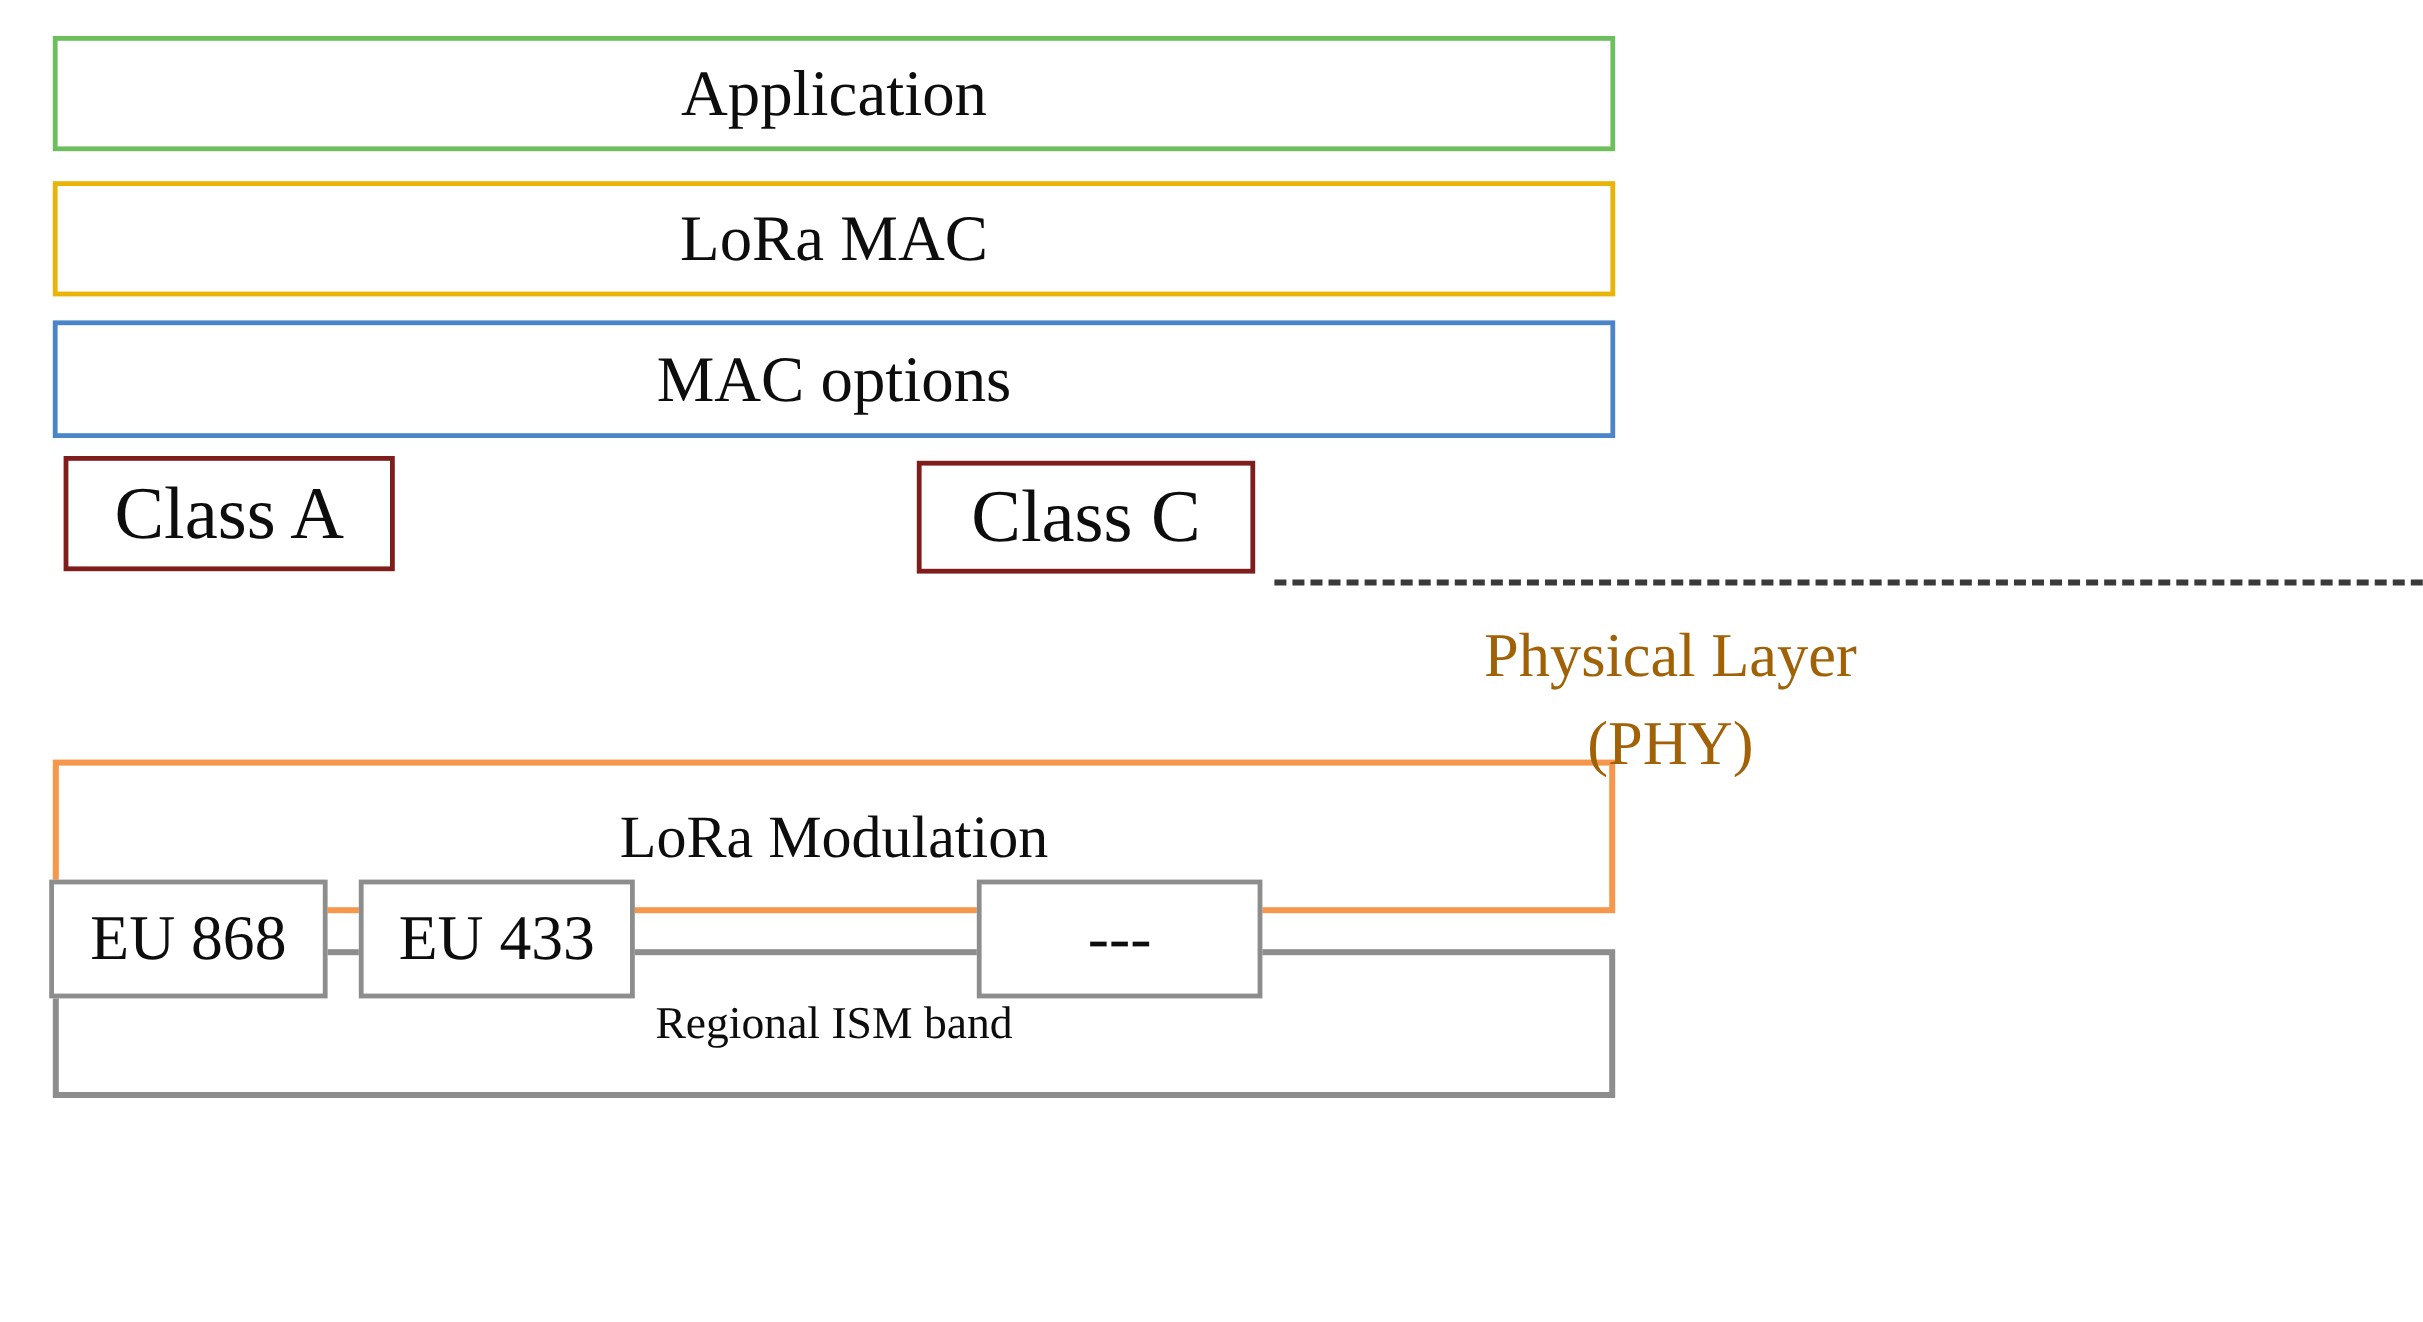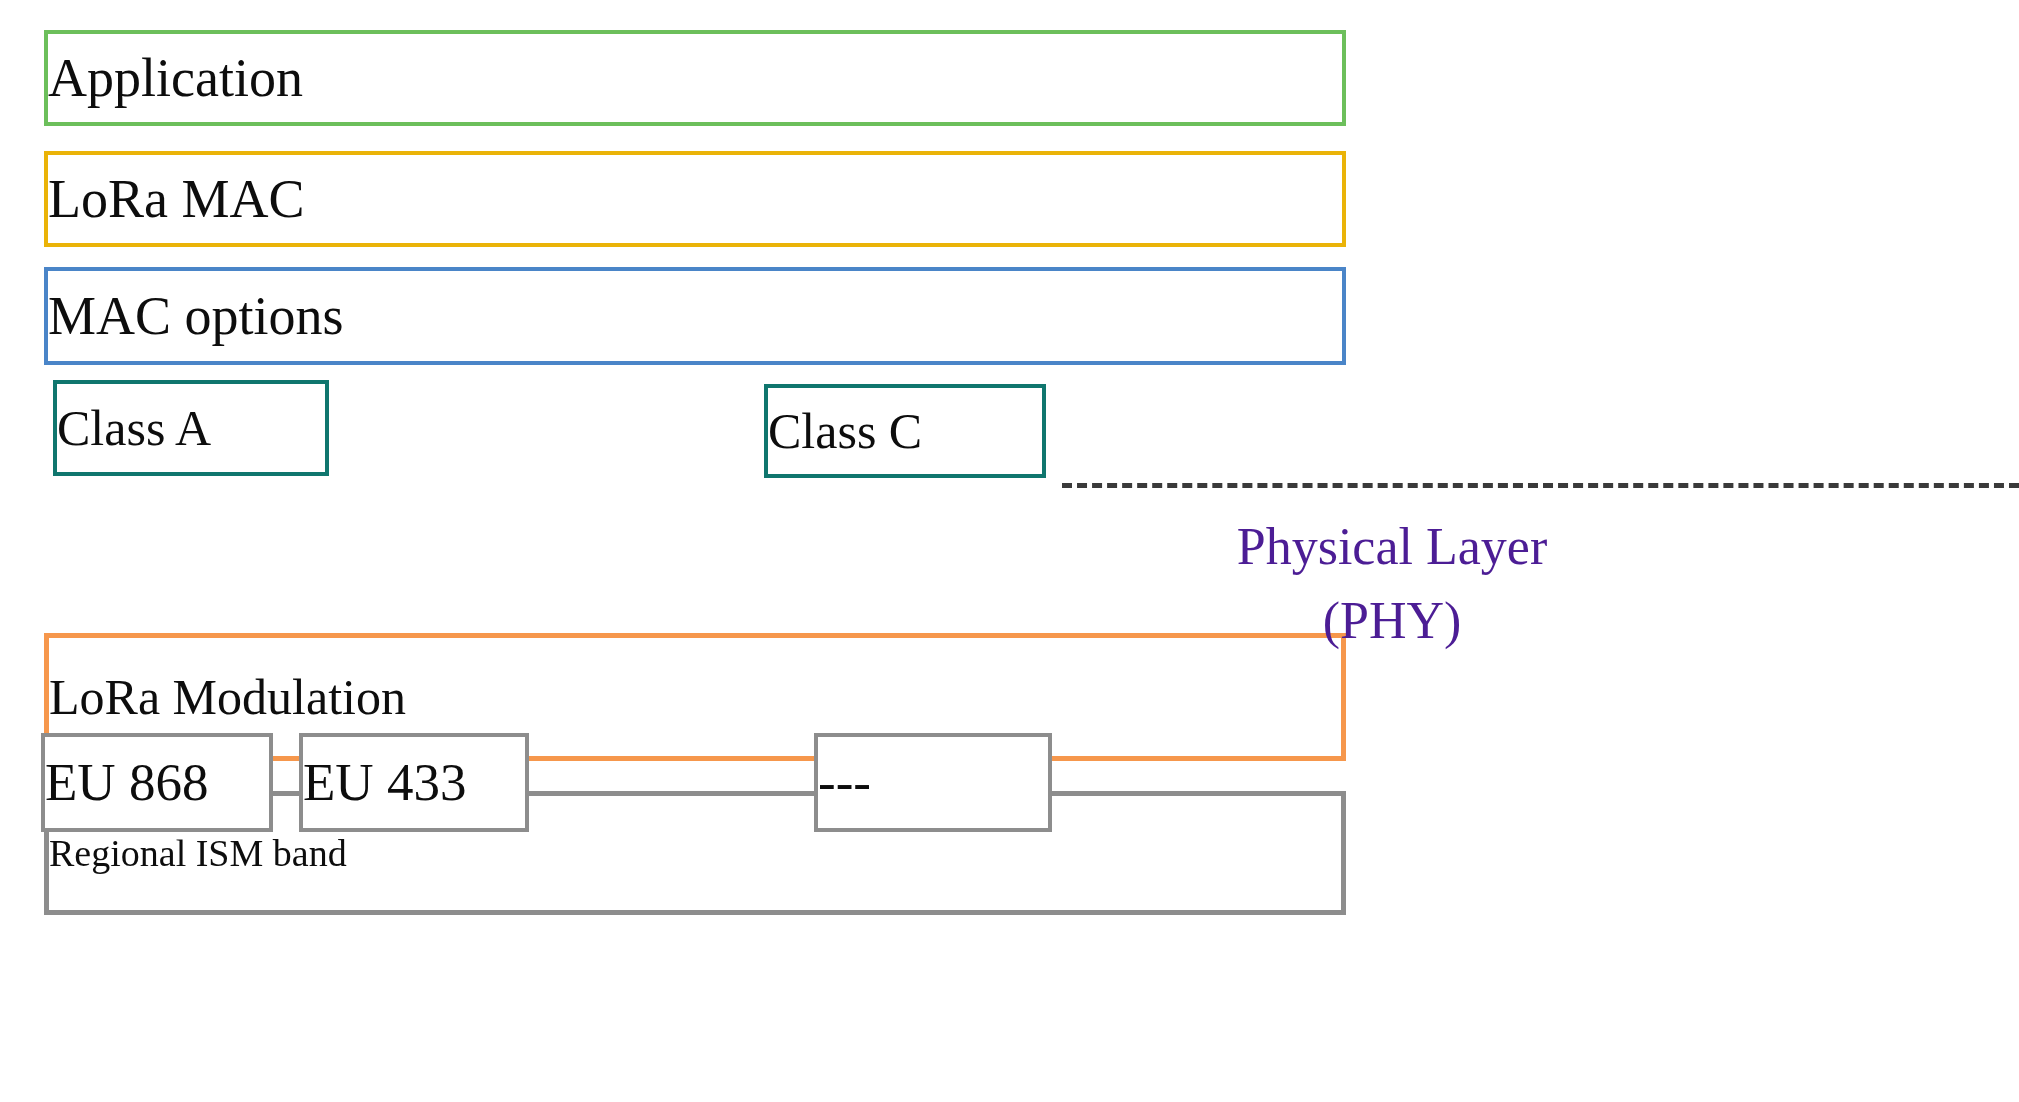--- a/index.html
+++ b/index.html
@@ -22,20 +22,21 @@
     width: 2019px;
     height: 1102px;
   }
 
   .layer-box {
     position: absolute;
     box-sizing: border-box;
     background: #ffffff;
     display: flex;
     align-items: center;
+    justify-content: center;
     color: #0d0d0d;
     line-height: 1;
     white-space: nowrap;
   }
 
   
   .row-application {
     left: 44px;  top: 30px;  width: 1302px; height: 96px;
     border: 4px solid #6cbf5b;
     font-size: 54px;
@@ -58,22 +59,22 @@
   .row-ismband {
     left: 44px;  top: 791px; width: 1302px; height: 124px;
     border: 5px solid #8d8d8d;
     font-size: 38px;
   }
 
   
   .class-box {
     top: 380px;
     height: 96px;
-    border: 4px solid #0f766e;
-    font-size: 50px;
+    border: 4px solid #7f1d1d;
+    font-size: 62px;
   }
   .class-a { left: 53px;  width: 276px; }
   .class-b { left: 406px; top: 384px; width: 278px; height: 94px; }
   .class-c { left: 764px; top: 384px; width: 282px; height: 94px; }
 
   
   .band-box {
     top: 733px;
     height: 99px;
     border: 4px solid #8d8d8d;
@@ -94,21 +95,21 @@
     border-top: 5px dashed #3a3a3a;
   }
   .phy-caption {
     position: absolute;
     left: 1062px;
     top: 510px;
     width: 660px;
     text-align: center;
     font-size: 52px;
     line-height: 1.42;
-    color: #4c1d95;
+    color: #a16207;
   }
   .phy-caption .phy-line { display: block; }
 </style>
 </head>
 <body>
 
 <div id="stack">
 
   <div class="layer-box row-application">
     <span>Application</span>

